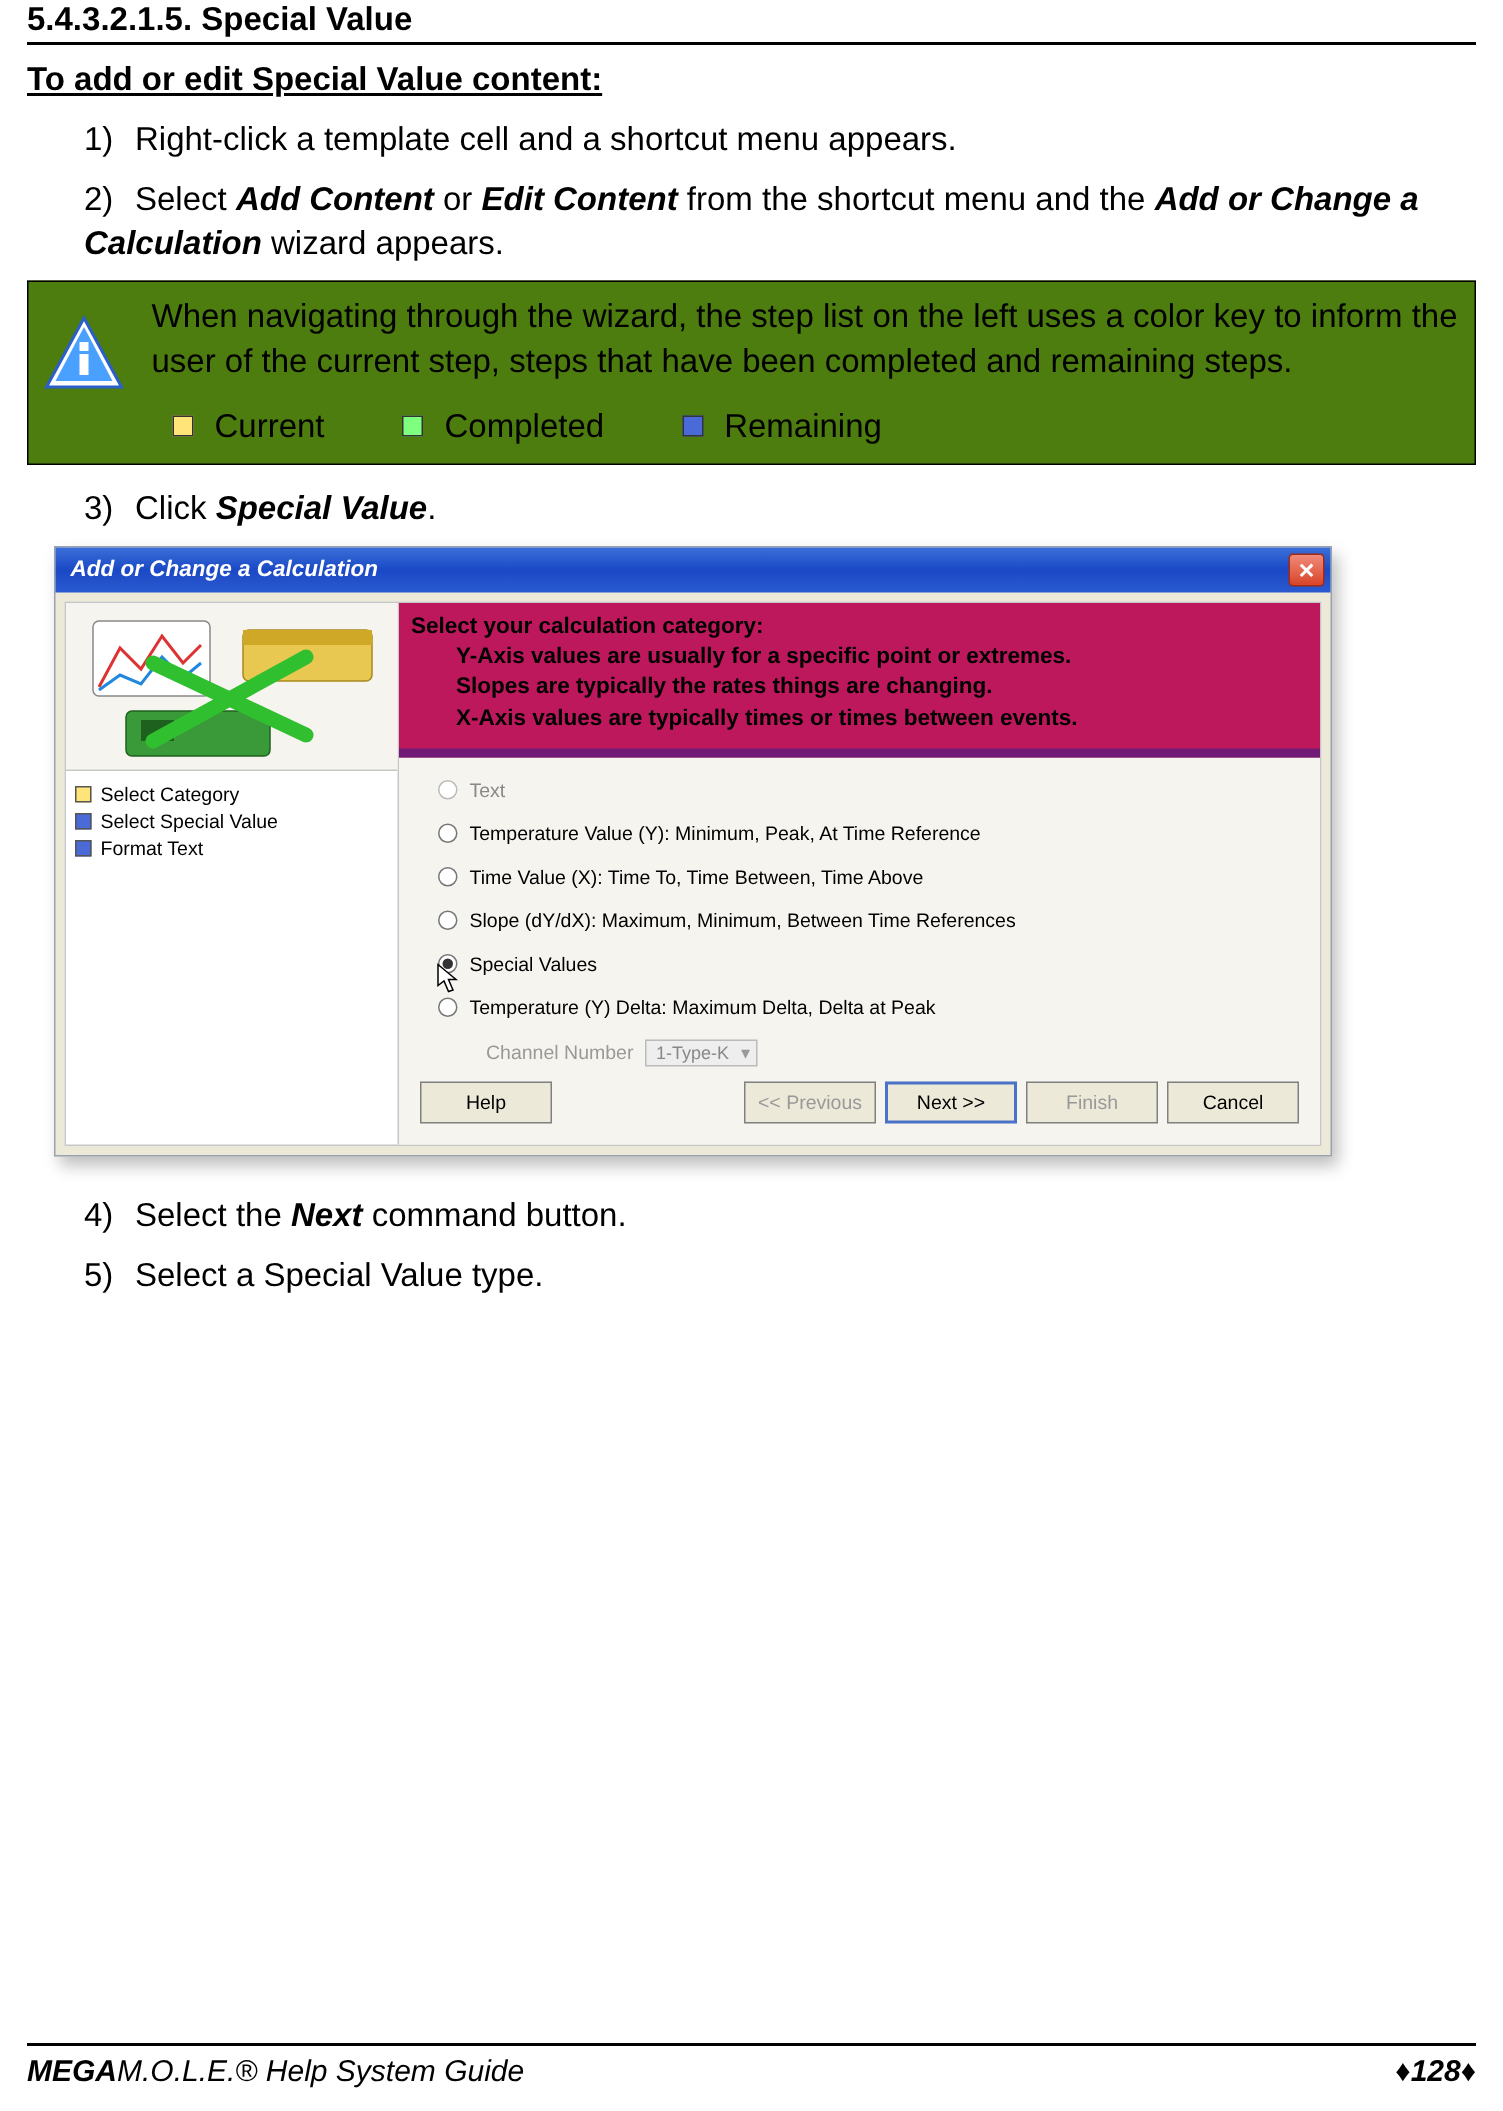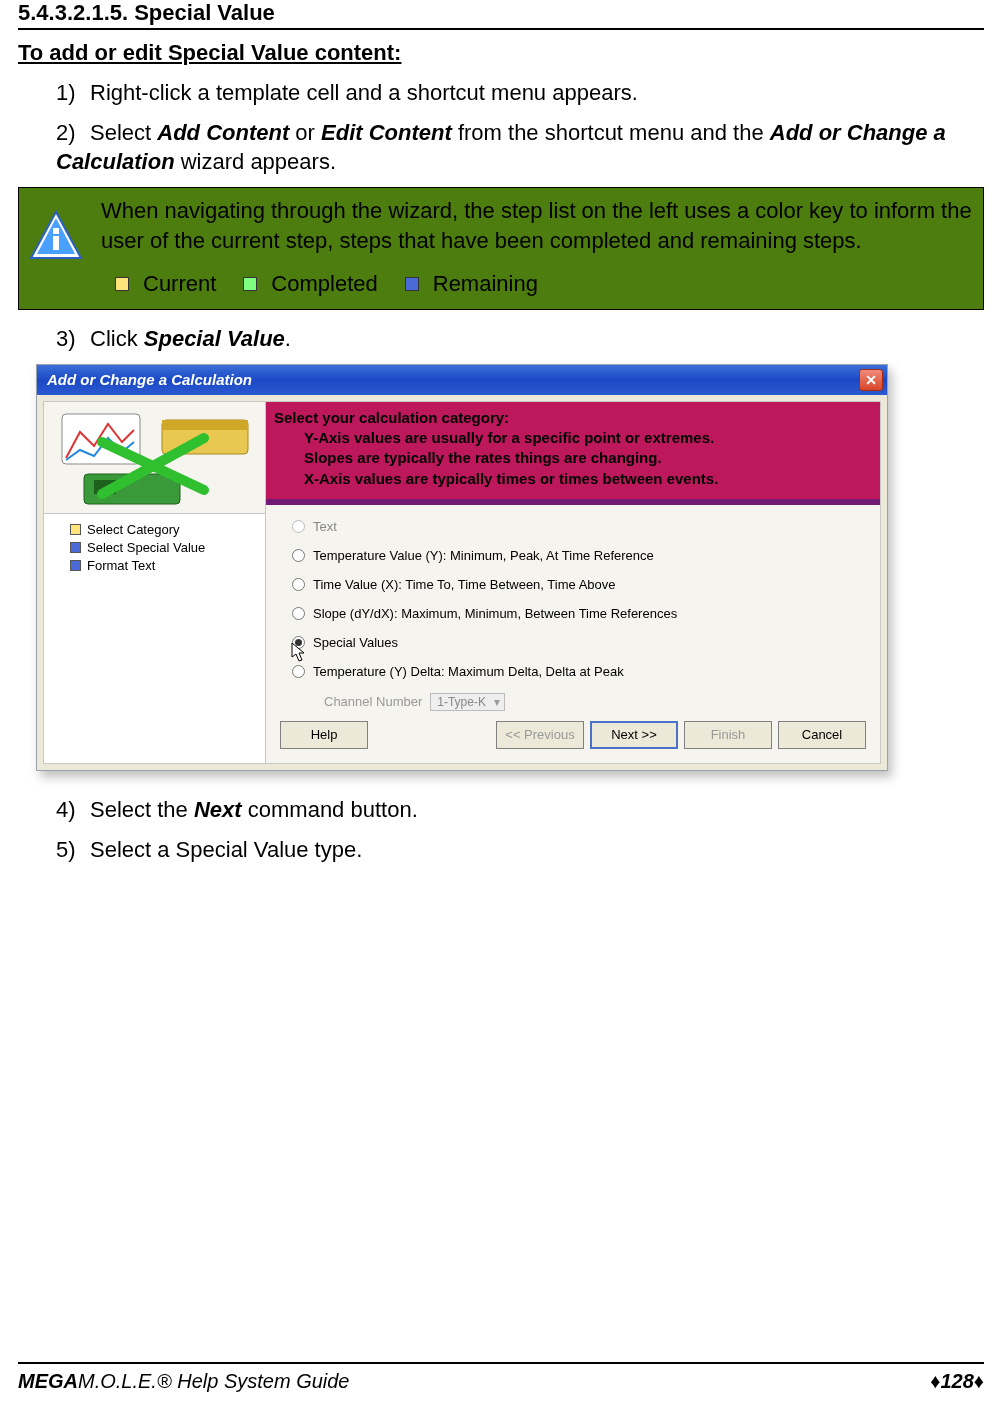--- a/index.html
+++ b/index.html
@@ -56,21 +56,21 @@
     flex-shrink: 0;
     margin-top: 14px;
   }
   .note-text {
     font-size: 22px;
     line-height: 1.35;
   }
   .legend-row {
     margin-top: 14px;
     display: flex;
-    gap: 27px;
+    gap: 52px;
     align-items: center;
     font-size: 22px;
     margin-left: 14px;
   }
   .legend-item { display: flex; align-items: center; gap: 14px; }
   .sq {
     width: 14px; height: 14px;
     border: 1px solid #333;
     display: inline-block;
   }
@@ -128,21 +128,21 @@
     border-bottom: 1px solid #c7c7c7;
     background: #f5f4ef;
     position: relative;
     overflow: hidden;
   }
   .step-list {
     padding: 8px 6px;
     font-size: 13px;
     flex: 1;
   }
-  .step-row { display: flex; align-items: center; gap: 6px; margin-bottom: 3px; margin-left: 20px; }
+  .step-row { display: flex; align-items: center; gap: 6px; margin-bottom: 3px; }
   .ssq { width:11px; height:11px; border:1px solid #555; }
   .ssq-y { background:#ffe47a; }
   .ssq-b { background:#4a6ad8; }
   .wiz-right {
     flex: 1;
     padding: 10px 14px 0 14px;
     background: #f5f4ef;
     display: flex;
     flex-direction: column;
   }

